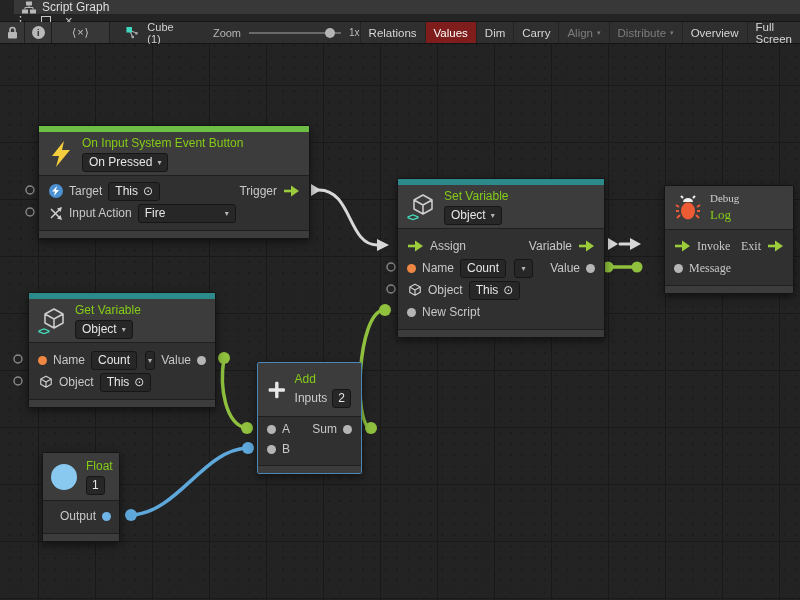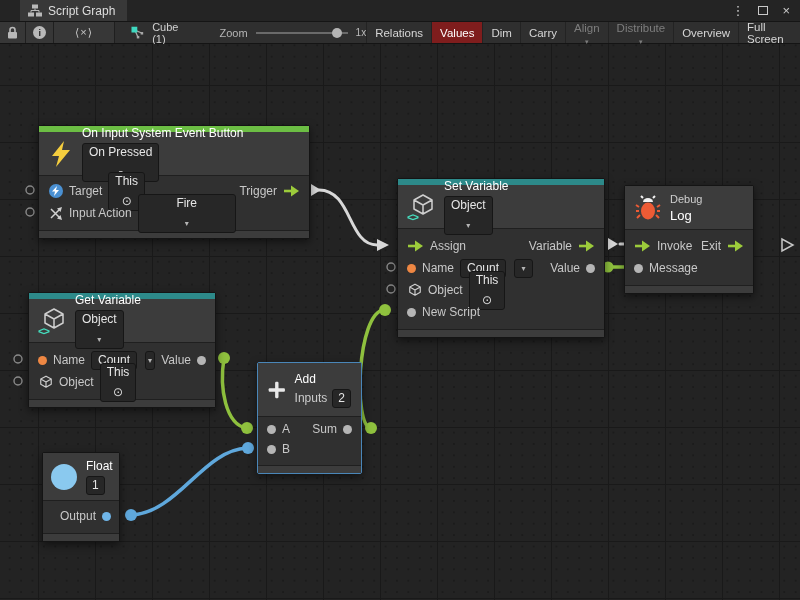--- a/index.html
+++ b/index.html
@@ -1,20 +1,20 @@
 <!DOCTYPE html>
 <html><head>
 <meta charset="utf-8">
 <style>
   * { margin:0; padding:0; box-sizing:border-box; }
   html,body { width:800px; height:600px; overflow:hidden; }
   body { font-family:"Liberation Sans","DejaVu Sans",sans-serif; background:#232323; color:#ccc; font-size:12px; }
 
   
-  .tabbar { height:22px; background:#242424; display:flex; align-items:stretch; border-bottom:1px solid #151515; padding-left:20px; }
+  .tabbar { height:22px; background:#242424; display:flex; align-items:stretch; border-bottom:1px solid #151515; padding-left:14px;flex-direction:column; }
   .tab { display:flex; align-items:center; gap:6px; background:#383838; padding:0 12px 0 8px; color:#dedede; font-size:12px; }
   .tabbar-spacer { flex:1; }
   .win-controls { display:flex; align-items:center; gap:14px; padding-right:10px; color:#c9c9c9; }
   .win-controls .glyph { font-size:13px; line-height:1; cursor:default; }
   .box-icon { width:10px; height:9px; border:1.5px solid #c9c9c9; display:inline-block; }
 
   
   .toolbar { height:22px; background:#2f2f2f; border-bottom:1px solid #141414; display:flex; align-items:stretch; font-size:11px; }
   .tb-cell { display:flex; align-items:center; justify-content:center; background:#373737; border-right:1px solid #1f1f1f; }
   .tb-lock { width:27px; }
@@ -23,21 +23,21 @@
   .info-circle { width:13px; height:13px; border-radius:50%; background:#b9b9b9; color:#262626; font-weight:bold; font-size:9px; display:flex; align-items:center; justify-content:center; }
   .tb-context { display:flex; align-items:center; gap:8px; margin-left:16px; color:#d0d0d0; }
   .tb-zoom { display:flex; align-items:center; gap:8px; margin-left:26px; color:#b5b5b5; }
   .slider { position:relative; width:92px; height:12px; }
   .slider-track { position:absolute; left:0; right:0; top:5px; height:2px; background:#6a6a6a; }
   .slider-handle { position:absolute; top:1px; left:76px; width:10px; height:10px; border-radius:50%; background:#b4b4b4; }
   .zoom-x { font-size:10px; color:#bbb; }
   .tb-buttons { margin-left:auto; display:flex; align-items:stretch; }
   .tb-btn { display:flex; align-items:center; gap:4px; padding:0 8px; border-left:1px solid #232323; color:#d6d6d6; font-size:11.5px; cursor:default; }
   .tb-btn.active { background:#7f1d1d; color:#fff; }
-  .tb-btn.disabled { color:#7d7d7d;flex-direction:column; }
+  .tb-btn.disabled { color:#7d7d7d; }
   .dd-sm { font-size:7px; line-height:1; }
 
   
   .canvas { position:relative; width:800px; height:556px; background-color:#232323;
     background-image:
       radial-gradient(circle, rgba(0,0,0,0.22) 1px, transparent 1.2px),
       linear-gradient(#191919 1px, transparent 1px),
       linear-gradient(90deg, #191919 1px, transparent 1px);
     background-size: 11.4px 11.4px, 57px 57px, 57px 57px;
     background-position: 4px 7px, 38px 41px, 38px 41px;
@@ -45,28 +45,28 @@
   .wires { position:absolute; left:0; top:0; z-index:1; }
 
   
   .node { position:absolute; z-index:2; background:#303030; border:1px solid #141414; border-radius:2px; box-shadow:0 3px 8px rgba(0,0,0,0.5); }
   .node.selected { border-color:#4A86B8; }
   .strip { height:6px; }
   .strip.green { background:#6CBE44; }
   .strip.teal { background:#2D8A8A; }
   .n-header { background:#3c3c3c; display:flex; align-items:center; gap:9px; padding:5px 10px; border-bottom:1px solid #1f1f1f; }
   .n-col { display:flex; flex-direction:column; gap:3px; align-items:flex-start; }
-  .n-title { color:#ffffff; font-size:12px; white-space:nowrap; }
+  .n-title { color:#84cc16; font-size:12px; white-space:nowrap; }
   .n-cat { color:#cfcfcf; font-size:11px; }
   .n-body { padding:4px 0 6px; }
   .n-row { display:flex; align-items:center; gap:6px; height:22px; padding:0 9px; color:#c8c8c8; white-space:nowrap; }
   .ml { margin-left:auto; }
   .n-footer { height:8px; background:#3c3c3c; border-top:1px solid #1f1f1f; }
 
-  .chip { display:inline-flex; align-items:center; gap:5px; background:#272727; border:1px solid #161616; border-radius:3px; padding:1px 6px; color:#e6e6e6; font-size:12px; line-height:15px;flex-direction:column; }
+  .chip { display:inline-flex; align-items:center; gap:5px; background:#272727; border:1px solid #161616; border-radius:3px; padding:1px 6px; color:#e6e6e6; font-size:12px; line-height:15px; }
   .chip .dd { font-size:8px; color:#b5b5b5; }
   .chip.wide { width:98px; justify-content:space-between; }
   .chip.field { min-width:18px; justify-content:center; padding:1px 5px; }
   .ddbtn { display:inline-flex; align-items:center; justify-content:center; width:19px; height:19px; background:#272727; border:1px solid #161616; border-radius:3px; color:#b5b5b5; font-size:8px; margin-left:2px; }
   .tgt { font-size:12px; color:#ddd; }
 
   .dot { width:9px; height:9px; border-radius:50%; display:inline-block; flex:0 0 auto; }
   .dot.gray { background:#b5b5b5; }
   .dot.orange { background:#EE8743; }
   .dot.blue { background:#6FB5E8; }
@@ -305,21 +305,21 @@
         </span>
       </div>
       <div class="n-row">
         <span class="dot gray"></span>
         <span>New Script</span>
       </div>
     </div>
     <div class="n-footer"></div>
   </div>
 
-  <div class="node" style="left:624px; top:141px; width:130px;">
+  <div class="node" style="left:664px; top:141px; width:130px;font-family:Liberation Serif, serif;">
     <div class="n-header" style="height:44px;">
       <svg width="26" height="26" viewBox="0 0 26 26">
         <path d="M8 3 L6 1 M18 3 L20 1" stroke="#f2f2f2" stroke-width="2"></path>
         <path d="M8 7 a5 4 0 0 1 10 0 Z" fill="#f2f2f2"></path>
         <path d="M4 12 L1 10 M4 16 H1 M5 20 L2 23 M22 12 L25 10 M22 16 H25 M21 20 L24 23" stroke="#ED5B35" stroke-width="2"></path>
         <ellipse cx="13" cy="16" rx="7" ry="8.5" fill="#ED5B35"></ellipse>
       </svg>
       <div class="n-col">
         <span class="n-cat">Debug</span>
         <span class="n-title" style="font-size:13px;">Log</span>

